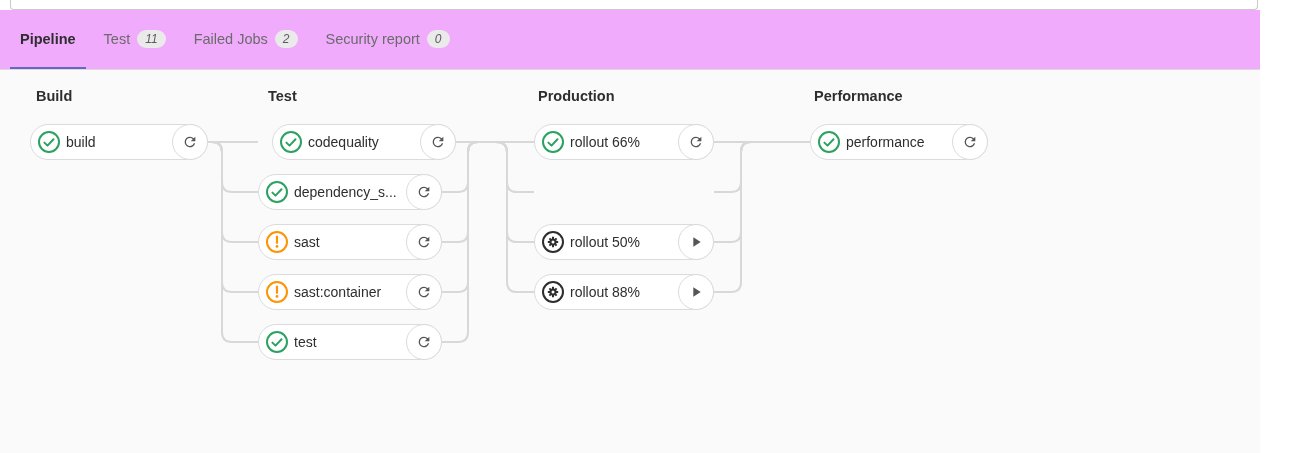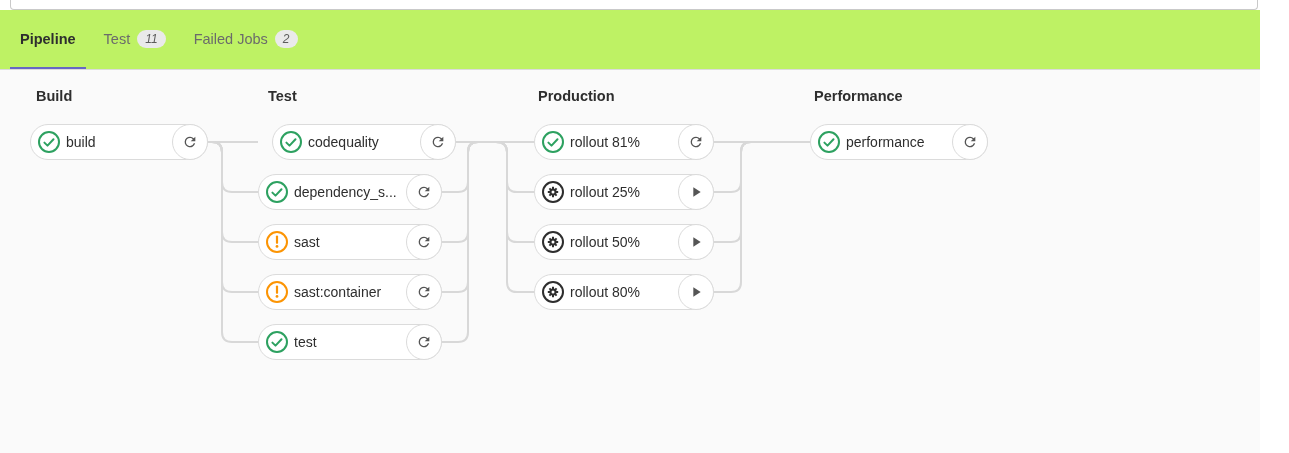--- a/index.html
+++ b/index.html
@@ -8,21 +8,21 @@
   .page { position:relative; width:1289px; height:453px; background:#fff; }
 
   
   .top-card-edge { position:absolute; top:-6px; left:10px; width:1248px; height:16px;
     background:#fff; border:1px solid #c9c9c9; border-top:none;
     border-radius:0 0 4px 4px; }
 
   
   .tabs { position:absolute; top:10px; left:0; width:1260px; height:60px;
     border-bottom:1px solid #dbdbdb; display:flex; align-items:center;
-    padding-left:10px; background:#bef264; }
+    padding-left:10px; background:#f0abfc; }
   .tab { display:flex; align-items:center; gap:7px; padding:0 10px; height:100%;
     font-size:14.5px; color:#6b6b6b; border-bottom:2px solid transparent;
     cursor:pointer; margin-right:8px; }
   .tab.active { color:#2e2e2e; font-weight:bold; border-bottom-color:#6666c4; }
   .badge { background:#eaeaea; color:#5c5c5c; font-size:12px; font-weight:normal;
     border-radius:9px; padding:2px 8px; line-height:14px;font-style:italic; }
 
   
   .graph { position:absolute; top:70px; left:0; width:1260px; height:383px;
     background:#fafafa; }
@@ -52,20 +52,24 @@
       <span>Pipeline</span>
     </div>
     <div class="tab">
       <span>Test</span>
       <span class="badge">11</span>
     </div>
     <div class="tab">
       <span>Failed Jobs</span>
       <span class="badge">2</span>
     </div>
+    <div class="tab">
+      <span>Security report</span>
+      <span class="badge">0</span>
+    </div>
   </nav>
 
   <div class="graph">
 
     <svg class="connectors" width="1260" height="383" viewBox="0 0 1260 383" fill="none" stroke="#d8d8d8" stroke-width="2">
 
       <path d="M208 72 H258"></path>
       <path d="M212 72 Q222 72 222 82 V112 Q222 122 232 122 H258"></path>
       <path d="M212 72 Q222 72 222 82 V162 Q222 172 232 172 H258"></path>
       <path d="M212 72 Q222 72 222 82 V212 Q222 222 232 222 H258"></path>
@@ -183,78 +187,60 @@
       </button>
     </div>
 
     <div class="job" style="left:534px;top:54px;width:180px">
       <span class="status">
         <svg width="22" height="22" viewBox="0 0 22 22">
             <circle cx="11" cy="11" r="10" fill="#fff" stroke="#2da160" stroke-width="2"></circle>
             <path d="M6.4 11.6l3.1 3 6-6.4" stroke="#2da160" stroke-width="2" fill="none" stroke-linecap="round" stroke-linejoin="round"></path>
           </svg>
       </span>
-      <span class="jname">rollout 81%</span>
-      <button class="action">
-        <svg width="16" height="16" viewBox="0 0 24 24">
-            <path fill="#555" d="M17.65 6.35A7.95 7.95 0 0 0 12 4a8 8 0 1 0 7.73 10h-2.08A6 6 0 1 1 12 6c1.66 0 3.14.69 4.22 1.78L13 11h7V4l-2.35 2.35z"></path>
-          </svg>
-      </button>
-    </div>
-
-    <div class="job" style="left:534px;top:104px;width:180px">
+      <span class="jname">rollout 66%</span>
+      <button class="action">
+        <svg width="16" height="16" viewBox="0 0 24 24">
+            <path fill="#555" d="M17.65 6.35A7.95 7.95 0 0 0 12 4a8 8 0 1 0 7.73 10h-2.08A6 6 0 1 1 12 6c1.66 0 3.14.69 4.22 1.78L13 11h7V4l-2.35 2.35z"></path>
+          </svg>
+      </button>
+    </div>
+
+
+    <div class="job" style="left:534px;top:154px;width:180px">
       <span class="status">
         <svg width="22" height="22" viewBox="0 0 22 22">
             <circle cx="11" cy="11" r="10" fill="#fff" stroke="#2e2e2e" stroke-width="2"></circle>
             <g stroke="#2e2e2e" stroke-width="2">
               <path d="M11 5.8v10.4M5.8 11h10.4M7.4 7.4l7.2 7.2M14.6 7.4l-7.2 7.2"></path>
             </g>
             <circle cx="11" cy="11" r="3.6" fill="#2e2e2e"></circle>
             <circle cx="11" cy="11" r="1.5" fill="#fff"></circle>
           </svg>
       </span>
-      <span class="jname">rollout 25%</span>
+      <span class="jname">rollout 50%</span>
       <button class="action">
         <svg width="16" height="16" viewBox="0 0 24 24">
             <path fill="#555" d="M8 5v14l11-7z"></path>
           </svg>
       </button>
     </div>
 
-    <div class="job" style="left:534px;top:154px;width:180px">
+    <div class="job" style="left:534px;top:204px;width:180px">
       <span class="status">
         <svg width="22" height="22" viewBox="0 0 22 22">
             <circle cx="11" cy="11" r="10" fill="#fff" stroke="#2e2e2e" stroke-width="2"></circle>
             <g stroke="#2e2e2e" stroke-width="2">
               <path d="M11 5.8v10.4M5.8 11h10.4M7.4 7.4l7.2 7.2M14.6 7.4l-7.2 7.2"></path>
             </g>
             <circle cx="11" cy="11" r="3.6" fill="#2e2e2e"></circle>
             <circle cx="11" cy="11" r="1.5" fill="#fff"></circle>
           </svg>
       </span>
-      <span class="jname">rollout 50%</span>
-      <button class="action">
-        <svg width="16" height="16" viewBox="0 0 24 24">
-            <path fill="#555" d="M8 5v14l11-7z"></path>
-          </svg>
-      </button>
-    </div>
-
-    <div class="job" style="left:534px;top:204px;width:180px">
-      <span class="status">
-        <svg width="22" height="22" viewBox="0 0 22 22">
-            <circle cx="11" cy="11" r="10" fill="#fff" stroke="#2e2e2e" stroke-width="2"></circle>
-            <g stroke="#2e2e2e" stroke-width="2">
-              <path d="M11 5.8v10.4M5.8 11h10.4M7.4 7.4l7.2 7.2M14.6 7.4l-7.2 7.2"></path>
-            </g>
-            <circle cx="11" cy="11" r="3.6" fill="#2e2e2e"></circle>
-            <circle cx="11" cy="11" r="1.5" fill="#fff"></circle>
-          </svg>
-      </span>
-      <span class="jname">rollout 80%</span>
+      <span class="jname">rollout 88%</span>
       <button class="action">
         <svg width="16" height="16" viewBox="0 0 24 24">
             <path fill="#555" d="M8 5v14l11-7z"></path>
           </svg>
       </button>
     </div>
 
     <div class="job" style="left:810px;top:54px;width:178px">
       <span class="status">
         <svg width="22" height="22" viewBox="0 0 22 22">

